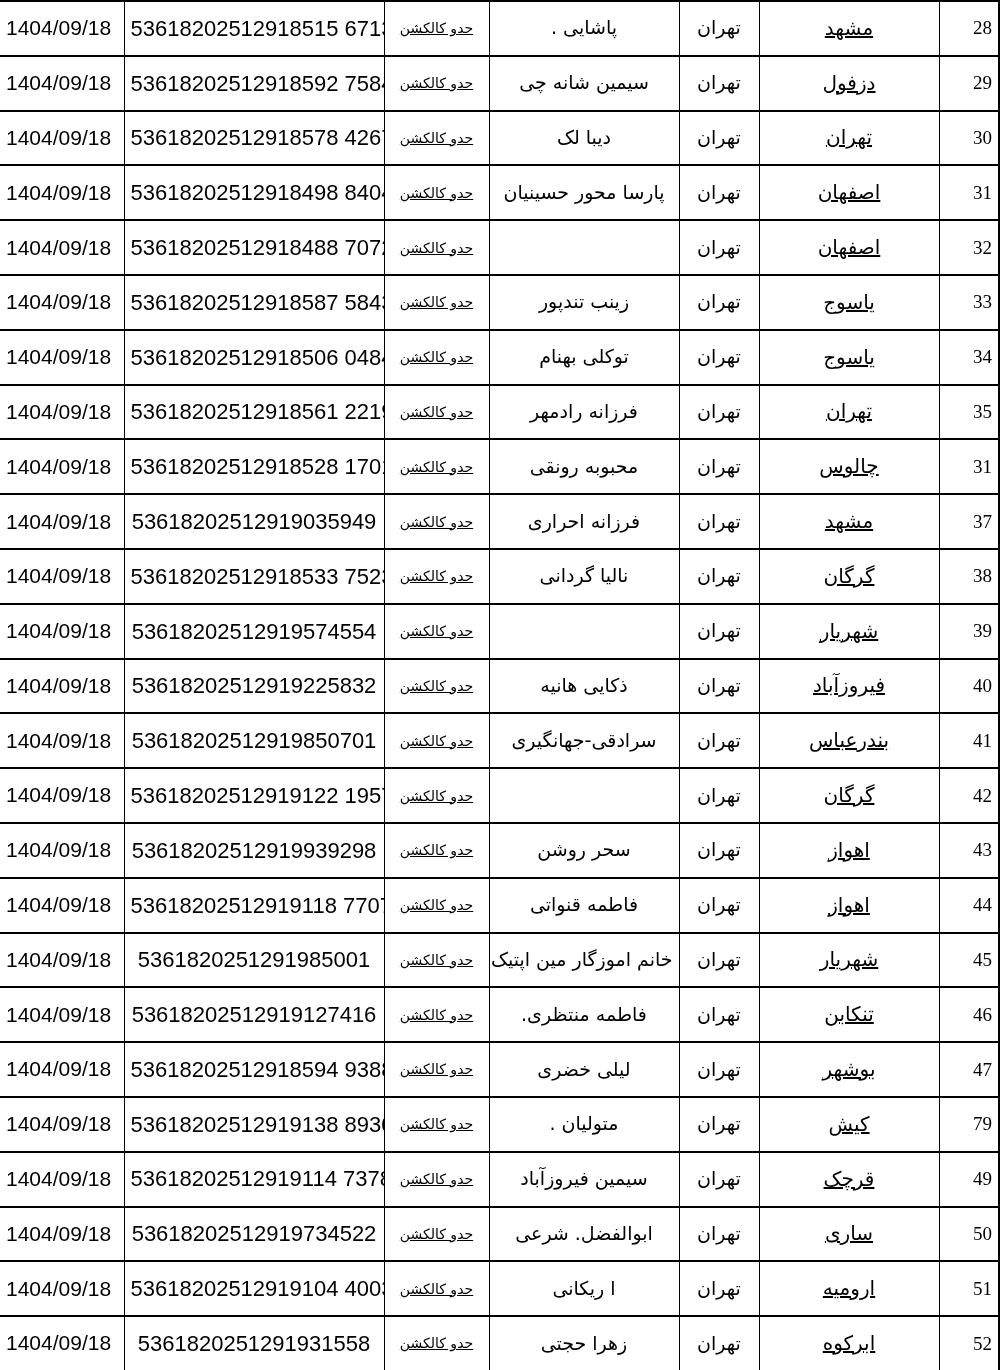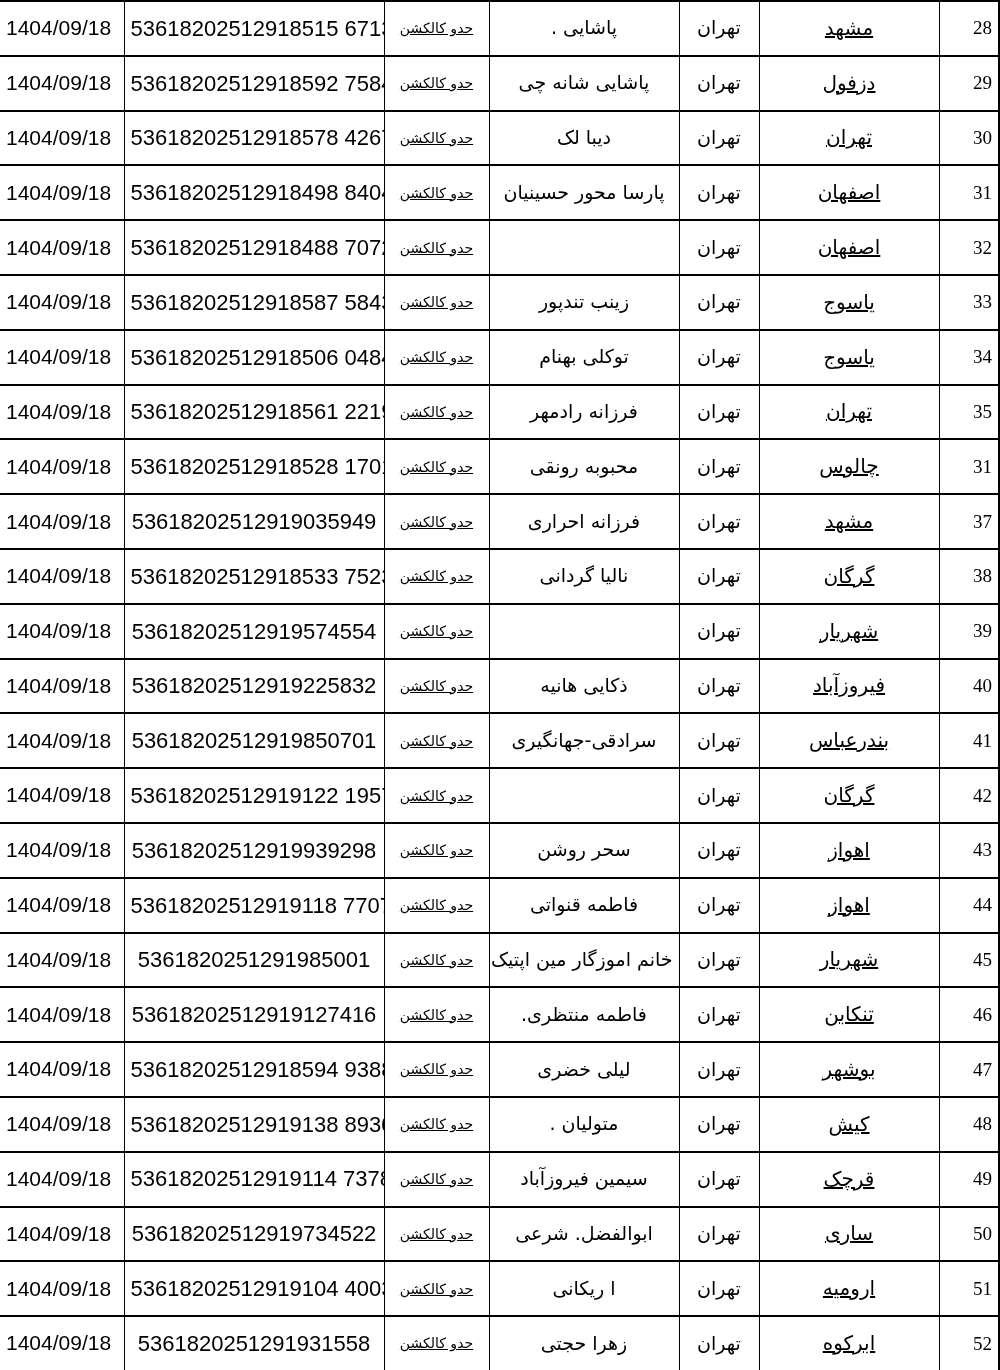--- a/index.html
+++ b/index.html
@@ -117,21 +117,21 @@
           <td class="cell-origin">تهران</td>
           <td class="cell-name">پاشایی .</td>
           <td class="cell-svc">حدو کالکشن</td>
           <td class="cell-track">53618202512918515 6713</td>
           <td class="cell-date">1404/09/18</td>
         </tr>
         <tr>
           <td class="cell-num">29</td>
           <td class="cell-city">دزفول</td>
           <td class="cell-origin">تهران</td>
-          <td class="cell-name">پاشایی شانه چی</td>
+          <td class="cell-name">سیمین شانه چی</td>
           <td class="cell-svc">حدو کالکشن</td>
           <td class="cell-track">53618202512918592 7584</td>
           <td class="cell-date">1404/09/18</td>
         </tr>
         <tr>
           <td class="cell-num">30</td>
           <td class="cell-city">تهران</td>
           <td class="cell-origin">تهران</td>
           <td class="cell-name">دیبا لک</td>
           <td class="cell-svc">حدو کالکشن</td>
@@ -285,21 +285,21 @@
         <tr>
           <td class="cell-num">47</td>
           <td class="cell-city">بوشهر</td>
           <td class="cell-origin">تهران</td>
           <td class="cell-name">لیلی خضری</td>
           <td class="cell-svc">حدو کالکشن</td>
           <td class="cell-track">53618202512918594 9388</td>
           <td class="cell-date">1404/09/18</td>
         </tr>
         <tr>
-          <td class="cell-num">48</td>
+          <td class="cell-num">79</td>
           <td class="cell-city">کیش</td>
           <td class="cell-origin">تهران</td>
           <td class="cell-name">متولیان .</td>
           <td class="cell-svc">حدو کالکشن</td>
           <td class="cell-track">53618202512919138 8930</td>
           <td class="cell-date">1404/09/18</td>
         </tr>
         <tr>
           <td class="cell-num">49</td>
           <td class="cell-city">قرچک</td>

